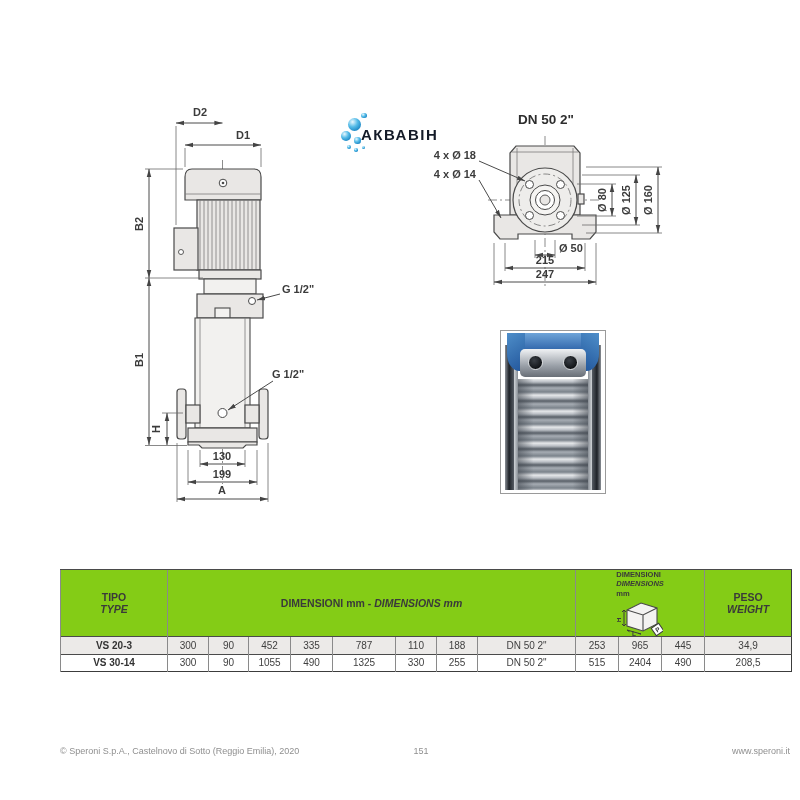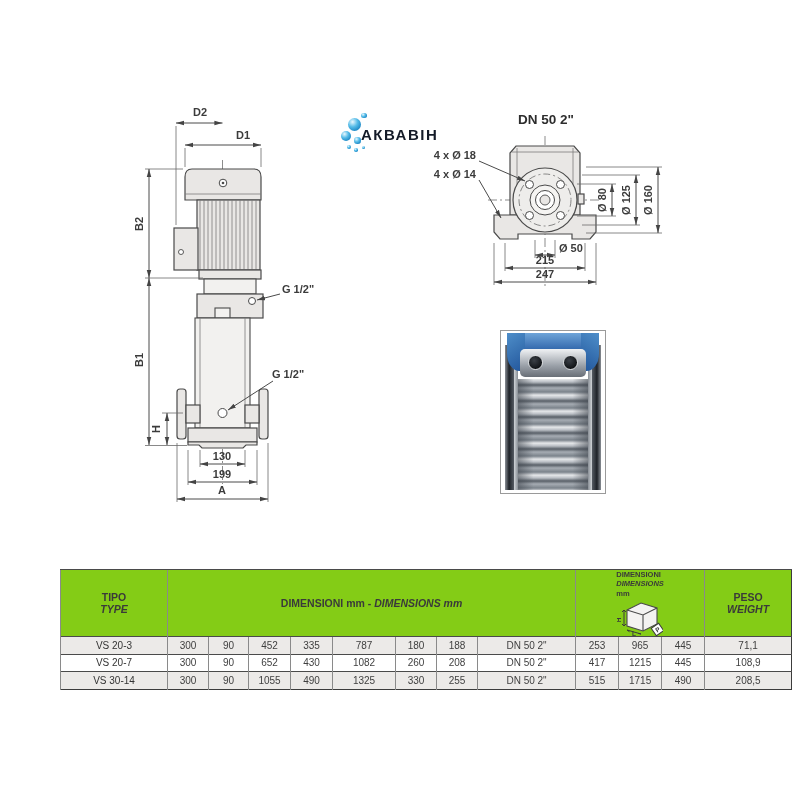--- a/index.html
+++ b/index.html
@@ -42,21 +42,21 @@
 
   
   .spec{position:absolute;left:60px;top:557px;width:731px;border-collapse:collapse;table-layout:fixed;
         font-family:"Liberation Sans",sans-serif;color:#3f3f3f;}
   .spec th,.spec td{border-left:1px solid #8a8a8a;border-top:1.6px solid #4a4a4a;padding:0 2px;text-align:center;vertical-align:middle;}
   .spec{border:1.6px solid #3c3c3c;}
   .spec thead tr.h1 th{height:46px;background:#84cc16;font-size:10.5px;font-weight:bold;color:#3a3a3a;}
   .spec thead tr.h2 th{height:29px;background:#fff;font-size:10px;font-weight:normal;}
   .spec tbody td{height:16.5px;font-size:10px;background:#fff;}
   .spec tbody tr:nth-child(odd) td{background:#eceae8;}
-  .spec tbody td:first-child{font-weight:normal;color:#333;}
+  .spec tbody td:first-child{font-weight:bold;color:#333;}
   .it{font-style:italic;}
   .sub{font-size:8px;font-style:italic;color:#5a5a5a;line-height:1.2;}
   .packcell{display:flex;align-items:center;justify-content:flex-end;padding:0 4px;flex-direction:column;}
   .packtxt{text-align:left;font-size:7.5px;font-weight:bold;line-height:1.25;}
   .packtxt .it{font-weight:bold;}
   .boxsvg text{font:bold 6.5px "Liberation Sans",sans-serif;fill:#3b3b3b;}
 
   
   .footer{position:absolute;left:0;top:734px;width:800px;height:14px;font-size:9px;color:#8f8f8f;}
   .footer .fl{position:absolute;left:60px;}
@@ -285,55 +285,45 @@
       </tr>
     </thead>
     <tbody>
         <tr>
           <td>VS 20-3</td>
           <td>300</td>
           <td>90</td>
           <td>452</td>
           <td>335</td>
           <td>787</td>
-          <td>180</td>
+          <td>110</td>
           <td>188</td>
           <td>DN 50 2"</td>
           <td>253</td>
           <td>965</td>
           <td>445</td>
-          <td>71,1</td>
-        </tr>
-        <tr>
-          <td>VS 20-7</td>
-          <td>300</td>
-          <td>90</td>
-          <td>652</td>
-          <td>430</td>
-          <td>1082</td>
-          <td>260</td>
-          <td>208</td>
-          <td>DN 50 2"</td>
-          <td>417</td>
-          <td>1215</td>
-          <td>445</td>
-          <td>108,9</td>
+          <td>34,9</td>
         </tr>
         <tr>
           <td>VS 30-14</td>
           <td>300</td>
           <td>90</td>
           <td>1055</td>
           <td>490</td>
           <td>1325</td>
           <td>330</td>
           <td>255</td>
           <td>DN 50 2"</td>
           <td>515</td>
-          <td>1715</td>
+          <td>2404</td>
           <td>490</td>
           <td>208,5</td>
         </tr>
       </tbody>
   </table>
 
+  <div class="footer">
+    <span class="fl">© Speroni S.p.A., Castelnovo di Sotto (Reggio Emilia), 2020</span>
+    <span class="fc">151</span>
+    <span class="fr">www.speroni.it</span>
+  </div>
 
 </div>
 
 </body></html>

